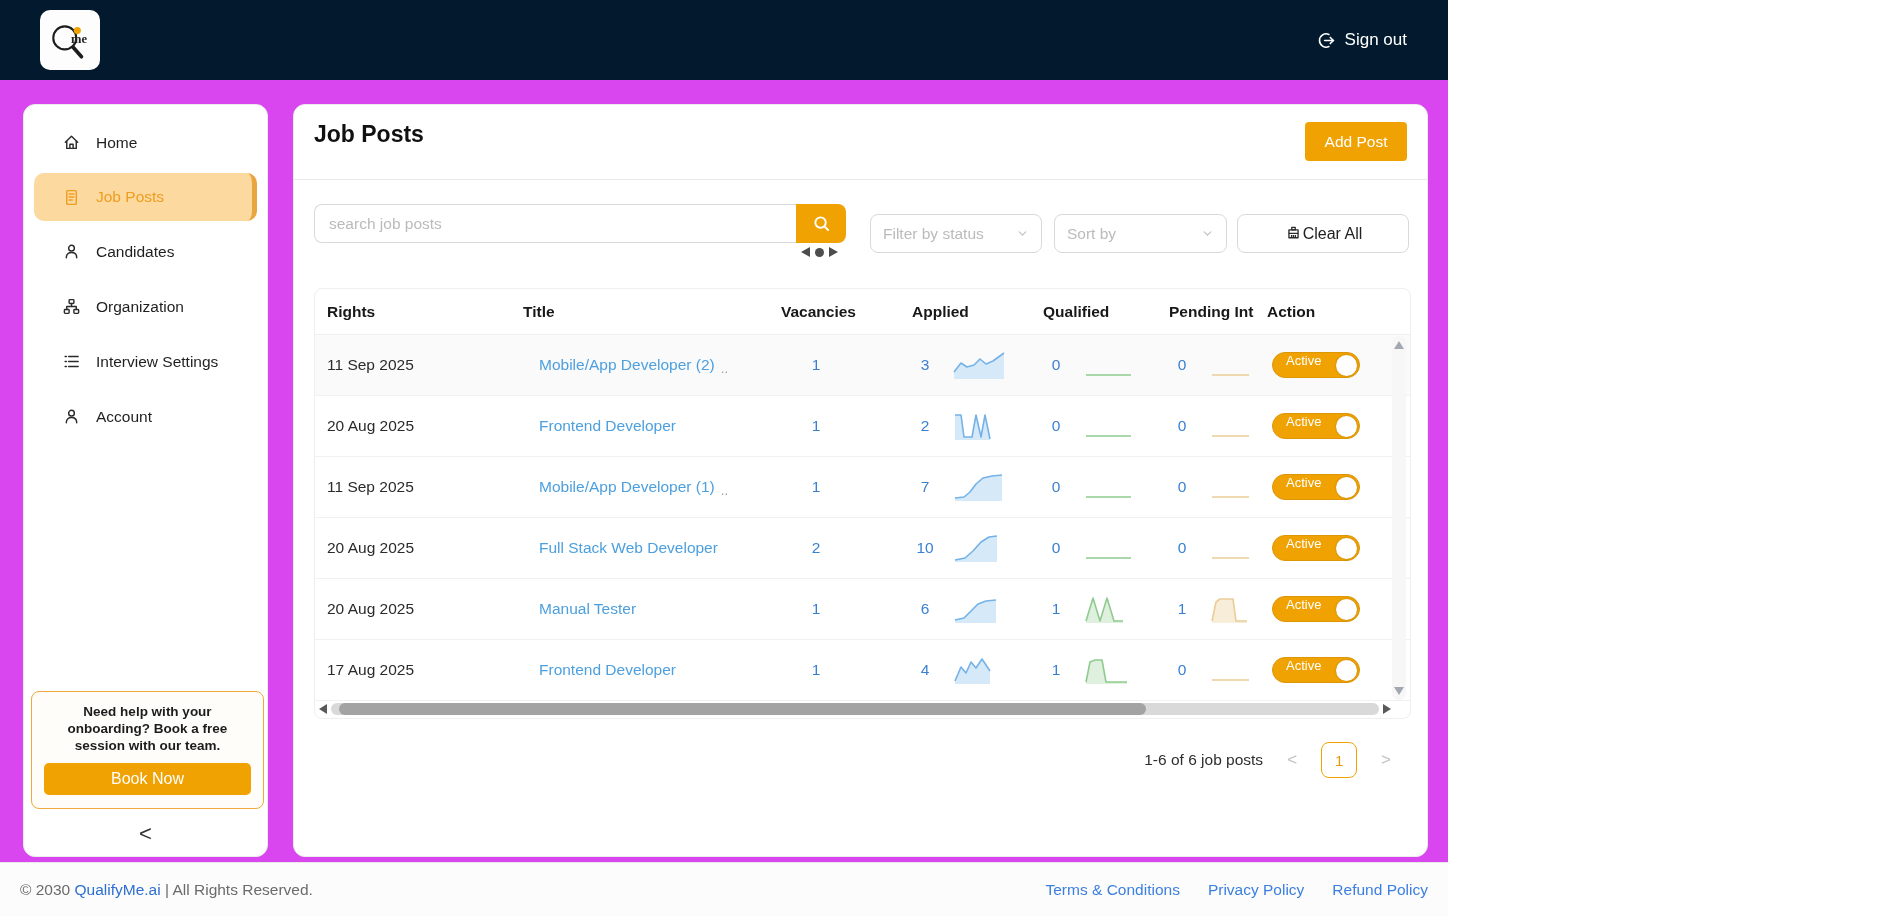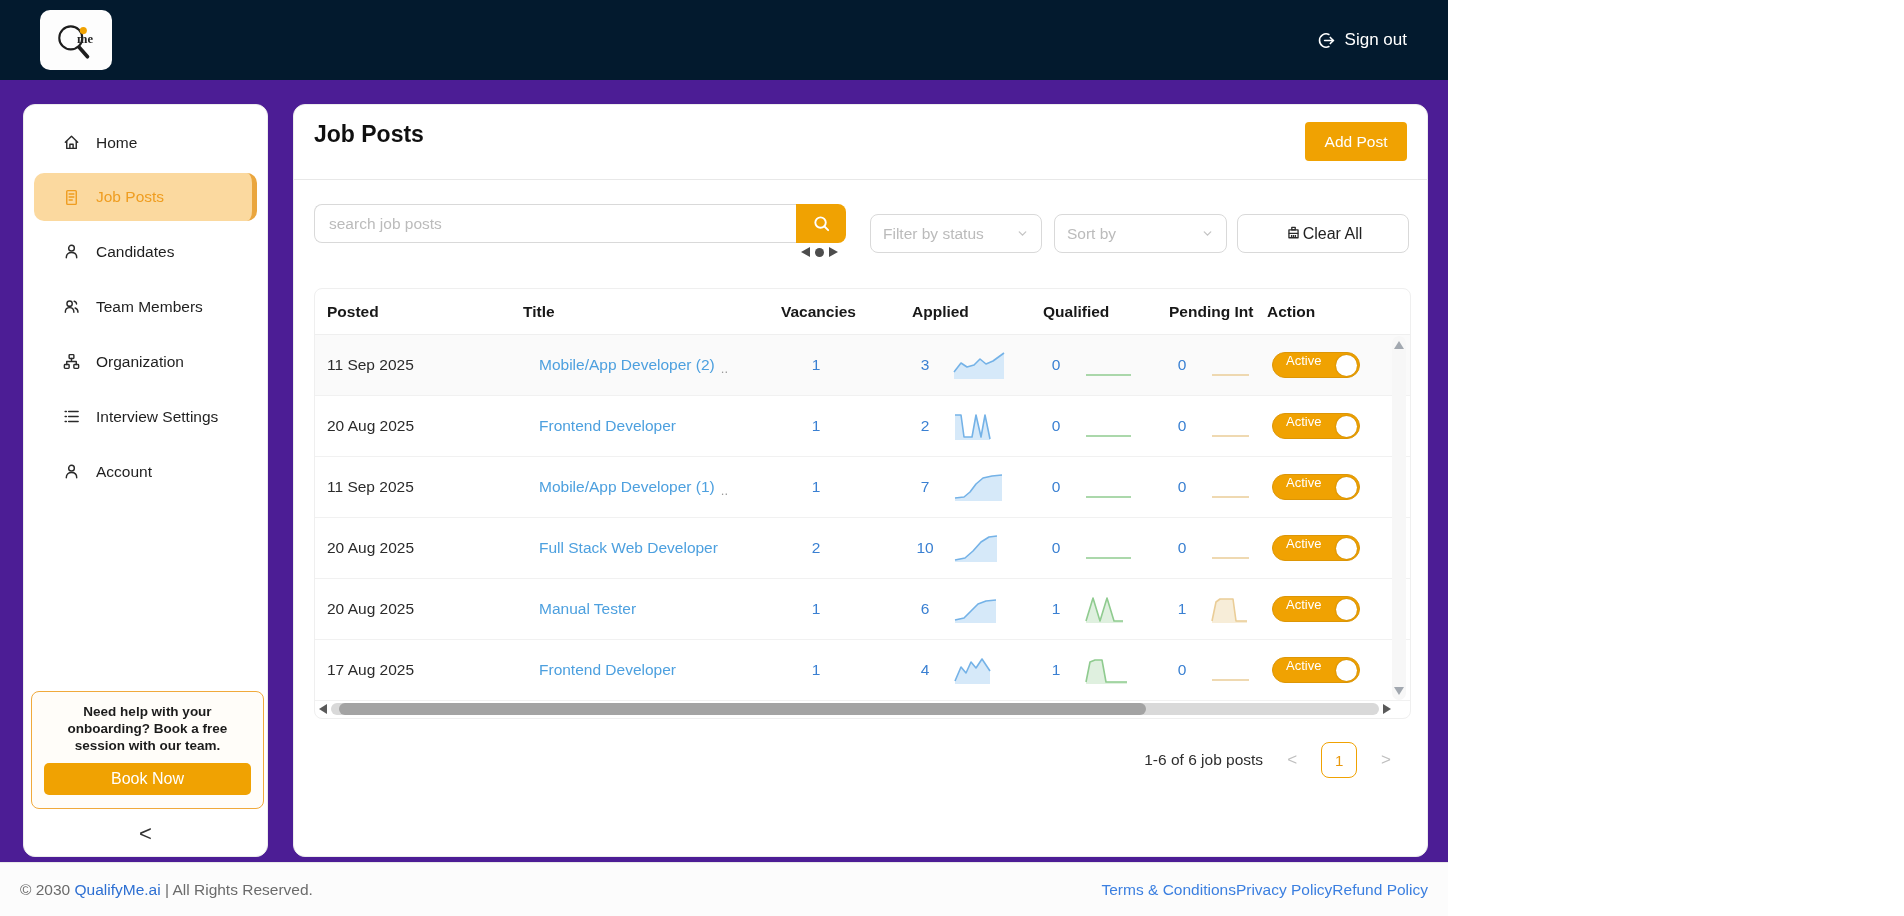--- a/index.html
+++ b/index.html
@@ -2,26 +2,26 @@
 <html><head>
 <meta charset="utf-8">
 <style>
   * { margin:0; padding:0; box-sizing:border-box; }
   html,body { width:1904px; height:916px; background:#ffffff; font-family:"Liberation Sans", sans-serif; }
   .canvas { position:relative; width:1904px; height:916px; overflow:hidden; background:#ffffff; }
 
   
   .topbar { position:absolute; left:0; top:0; width:1448px; height:80px; background:#031A2E;
             display:flex; align-items:center; justify-content:space-between; padding:0 41px 0 40px; }
-  .logo-box { width:72px; height:60px; background:#fdfdfd; border-radius:10px; display:flex; align-items:center; justify-content:center; cursor:pointer; }
+  .logo-box { width:60px; height:60px; background:#fdfdfd; border-radius:10px; display:flex; align-items:center; justify-content:center; cursor:pointer; }
   .signout { display:flex; align-items:center; gap:9px; color:#ffffff; font-size:17px; cursor:pointer; }
   .signout svg { display:block; }
 
   
-  .content { position:absolute; left:0; top:80px; width:1448px; height:782px; background:#4c1d95; }
+  .content { position:absolute; left:0; top:80px; width:1448px; height:782px; background:#d946ef; }
   .card { position:absolute; background:#ffffff; border:1px solid #ECECEC; border-radius:12px; }
 
   
   .sidebar { left:23px; top:24px; width:245px; height:753px; }
   .nav { padding-top:10px; }
   .nav-item { height:55px; display:flex; align-items:center; gap:15px; padding-left:37px; font-size:15.5px; color:#1f1f1f; cursor:pointer; }
   .nav-item .nicon { width:20px; height:20px; display:flex; align-items:center; justify-content:center; }
   .nav-item .nicon svg { stroke:#2a2a2a; fill:none; stroke-width:1.5; stroke-linecap:round; stroke-linejoin:round; width:19px; height:19px; }
   .nav-item.active { background:#FBD99F; border-right:5px solid #EAA63E; border-radius:10px; margin:3px 10px; height:48px; padding-left:27px; color:#EF9D20; font-weight:400; }
   .nav-item.active .nicon svg { stroke:#EF9D20; }
@@ -97,21 +97,21 @@
   .pager-summary { font-size:15.5px; color:#2e2e2e; }
   .pg-arrow { font-size:17px; color:#BFBFBF; cursor:pointer; padding:0 4px; }
   .pg-page { width:36px; height:36px; border:1px solid #F0A202; border-radius:8px; display:flex; align-items:center; justify-content:center;
              color:#E9980C; font-size:15px; cursor:pointer; background:#fff; }
 
   
   .footer { position:absolute; left:0; top:862px; width:1448px; height:54px; background:#FCFCFC; border-top:1px solid #E8E8E8;
             display:flex; align-items:center; justify-content:space-between; padding:0 20px; font-size:15.5px; }
   .copyright { color:#6b6b6b; }
   .copyright a { color:#2D6FD2; text-decoration:none; cursor:pointer; }
-  .legal { display:flex; }
+  .legal { display:flex; gap:28px; }
   .legal a { color:#3B7FE0; text-decoration:none; cursor:pointer; }
 </style>
 </head>
 <body>
 
 <div class="canvas">
 
   <div class="topbar">
     <div class="logo-box">
       <svg width="46" height="46" viewBox="0 0 44 44">
@@ -159,31 +159,20 @@
               <svg viewBox="0 0 20 20">
                 <circle cx="10" cy="6.5" r="3"></circle>
                 <path d="M4.5 16.5 C4.5 12.8 7 11 10 11 C13 11 15.5 12.8 15.5 16.5"></path>
               </svg>
             </span>
             <span>Candidates</span>
           </div>
           <div class="nav-item">
             <span class="nicon">
               <svg viewBox="0 0 20 20">
-                <circle cx="8" cy="7" r="2.8"></circle>
-                <path d="M3.5 16 C3.5 12.7 5.7 11.2 8 11.2 C10.3 11.2 12.5 12.7 12.5 16"></path>
-                <path d="M12.8 4.5 C14.3 4.8 15.3 6 15.3 7.4"></path>
-                <path d="M13.8 11.6 C15.6 12.3 16.8 13.9 16.8 16"></path>
-              </svg>
-            </span>
-            <span>Team Members</span>
-          </div>
-          <div class="nav-item">
-            <span class="nicon">
-              <svg viewBox="0 0 20 20">
                 <rect x="7.5" y="2.8" width="5" height="4" rx="0.8"></rect>
                 <rect x="2.5" y="13.2" width="5" height="4" rx="0.8"></rect>
                 <rect x="12.5" y="13.2" width="5" height="4" rx="0.8"></rect>
                 <path d="M10 6.8 V10 M5 13.2 V10 H15 V13.2"></path>
               </svg>
             </span>
             <span>Organization</span>
           </div>
           <div class="nav-item">
             <span class="nicon">
@@ -250,21 +239,21 @@
           <path d="M8.2 3.5 H11.8 V6.2 H8.2 Z"></path>
           <path d="M5.2 6.2 H14.8 V9.8 H5.2 Z"></path>
           <path d="M5.2 9.8 V14.5 H14.8 V9.8"></path>
           <path d="M8 11.5 V14.5 M10 11.5 V14.5 M12 11.5 V14.5"></path>
         </svg>
         <span>Clear All</span>
       </button>
 
       <div class="table">
         <div class="thead">
-            <span class="col-0">Posted</span>
+            <span class="col-0">Rights</span>
             <span class="col-1">Title</span>
             <span class="col-2">Vacancies</span>
             <span class="col-3">Applied</span>
             <span class="col-4">Qualified</span>
             <span class="col-5">Pending Int</span>
             <span class="col-6">Action</span>
           </div>
         <div>
   <div class="trow">
     <div class="cell col-0 c-posted">11 Sep 2025</div>

